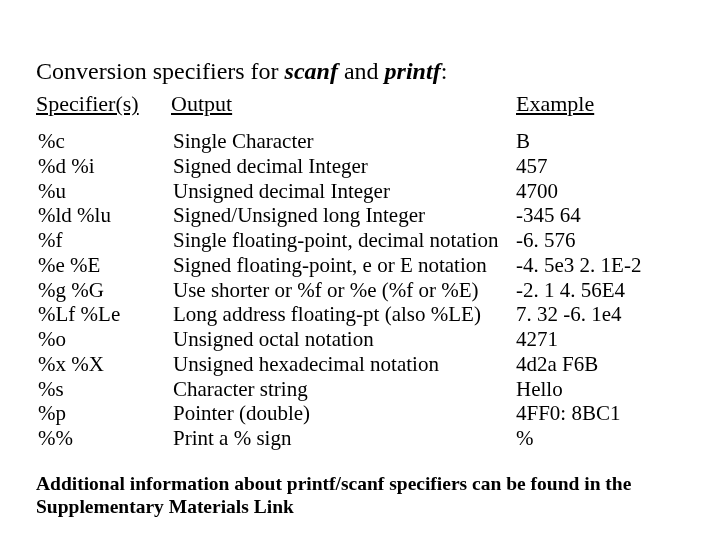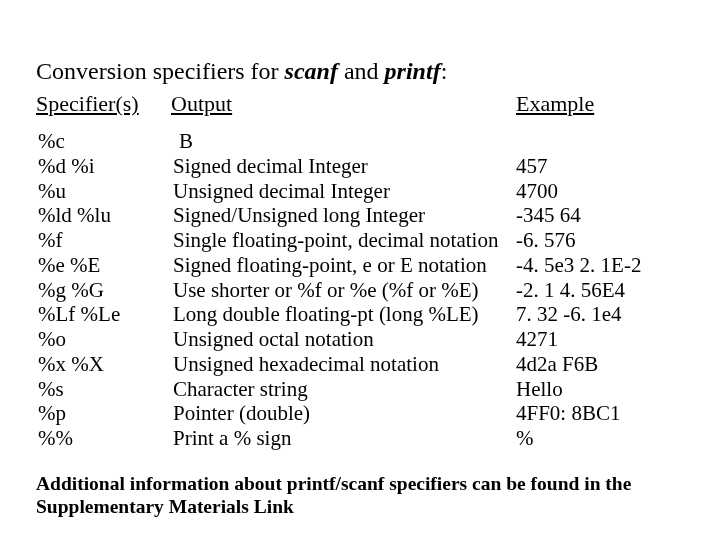--- a/index.html
+++ b/index.html
@@ -62,20 +62,21 @@
 
   <div class="headers">
     <div class="col-spec"><span>Specifier(s)</span></div>
     <div class="col-out"><span>Output</span></div>
     <div class="col-ex"><span>Example</span></div>
   </div>
 
   <div class="rows" id="rows">
       <div class="row">
         <div class="col-spec">%c</div>
+        <div class="col-out">Single Character</div>
         <div class="col-ex"> B</div>
       </div>
       <div class="row">
         <div class="col-spec">%d  %i</div>
         <div class="col-out">Signed decimal Integer</div>
         <div class="col-ex"> 457</div>
       </div>
       <div class="row">
         <div class="col-spec">%u</div>
         <div class="col-out">Unsigned decimal Integer</div>
@@ -96,21 +97,21 @@
         <div class="col-out">Signed floating-point, e or E  notation</div>
         <div class="col-ex">-4. 5e3  2. 1E-2</div>
       </div>
       <div class="row">
         <div class="col-spec">%g  %G</div>
         <div class="col-out">Use shorter or %f  or  %e  (%f  or  %E)</div>
         <div class="col-ex">-2. 1   4. 56E4</div>
       </div>
       <div class="row">
         <div class="col-spec">%Lf  %Le</div>
-        <div class="col-out">Long double floating-pt  (long %LE)</div>
+        <div class="col-out">Long address floating-pt  (also %LE)</div>
         <div class="col-ex"> 7. 32  -6. 1e4</div>
       </div>
       <div class="row">
         <div class="col-spec">%o</div>
         <div class="col-out">Unsigned octal notation</div>
         <div class="col-ex"> 4271</div>
       </div>
       <div class="row">
         <div class="col-spec">%x  %X</div>
         <div class="col-out">Unsigned hexadecimal notation</div>

